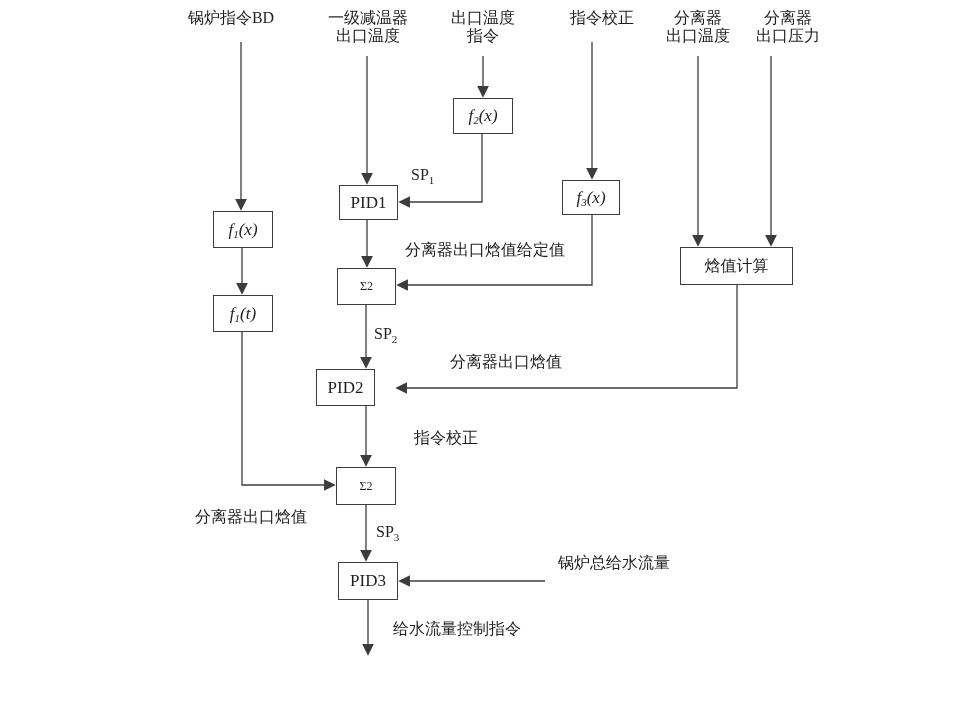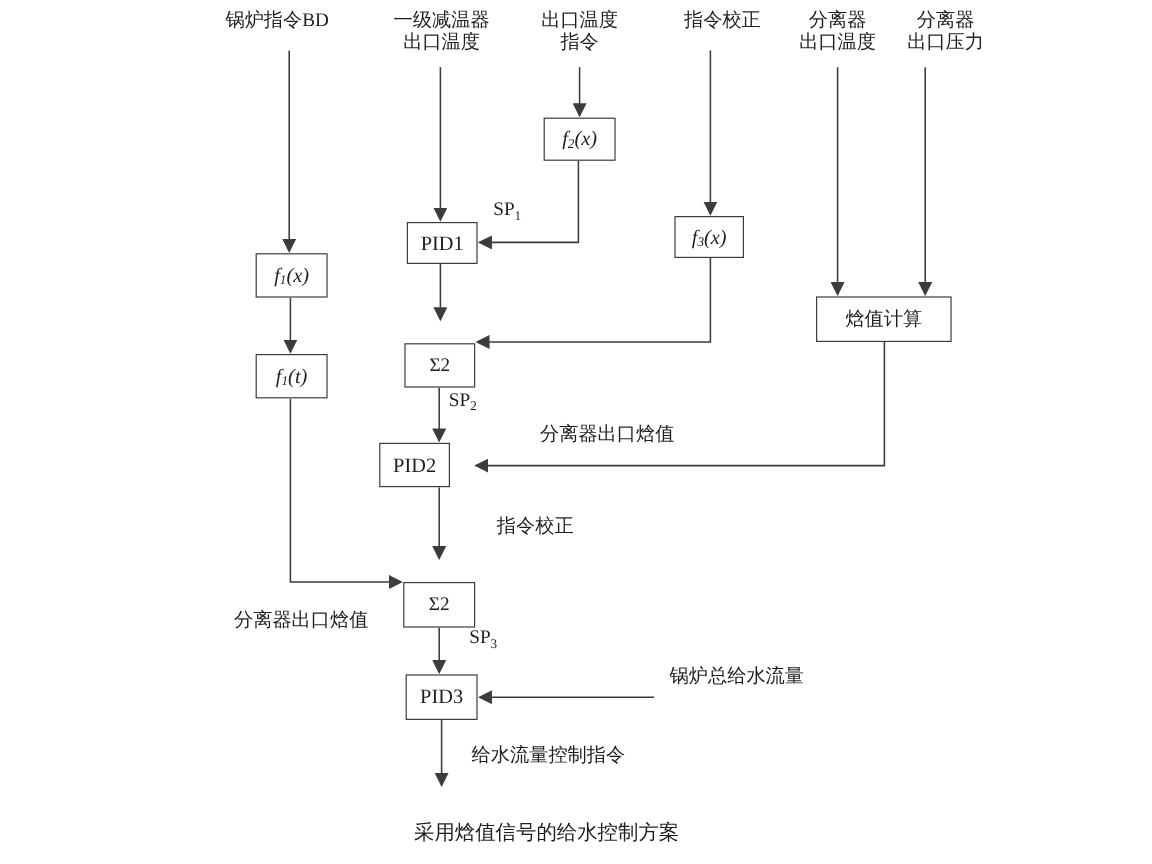--- a/index.html
+++ b/index.html
@@ -7,21 +7,21 @@
     position:relative; width:820px; height:720px; background:#ffffff;
     font-family:"Liberation Serif","DejaVu Serif",serif; color:#1e1e1e; overflow:hidden;padding-left:44px;
   }
   svg.wires { position:absolute; left:0; top:0; width:960px; height:720px; }
   .node {
     position:absolute; box-sizing:border-box; border:1px solid #3c3c3c; background:#ffffff;
     display:flex; align-items:center; justify-content:center;
     font-size:17px; white-space:nowrap;
   }
   .node.fn { font-style:italic; }
-  .node.sum { font-size:16px;margin-top:18px; }
+  .node.sum { font-size:12px; }
   .node.cjk { font-size:16px;font-family:Liberation Serif, serif; }
   .sb { font-size:11px; position:relative; top:4px; }
   .src {
     position:absolute; transform:translateX(-50%); text-align:center;
     font-size:16px; line-height:18px; white-space:nowrap;
   }
   .lbl { position:absolute; font-size:16px; white-space:nowrap; }
   .caption { position:absolute; font-size:17px; white-space:nowrap; }
 </style>
 </head>
@@ -119,24 +119,24 @@
   <div class="node" style="left:338px;top:562px;width:60px;height:38px">
     <span>PID3</span>
   </div>
 
   <div class="lbl" style="left:411px;top:166px">
     <span>SP</span><span class="sb">1</span>
   </div>
   <div class="lbl" style="left:374px;top:325px">
     <span>SP</span><span class="sb">2</span>
   </div>
-  <div class="lbl" style="left:391px;top:523px">
+  <div class="lbl" style="left:376px;top:523px">
     <span>SP</span><span class="sb">3</span>
   </div>
+  <div class="lbl" style="left:405px;top:240px">分离器出口焓值给定值</div>
   <div class="lbl" style="left:450px;top:352px">分离器出口焓值</div>
   <div class="lbl" style="left:414px;top:428px">指令校正</div>
   <div class="lbl" style="left:195px;top:507px">分离器出口焓值</div>
   <div class="lbl" style="left:558px;top:553px">锅炉总给水流量</div>
   <div class="lbl" style="left:393px;top:619px">给水流量控制指令</div>
 
-  <div class="caption" style="left:345px;top:682px">采用焓值信号的给水控制方案</div>
 
 </div>
 
 </body></html>

